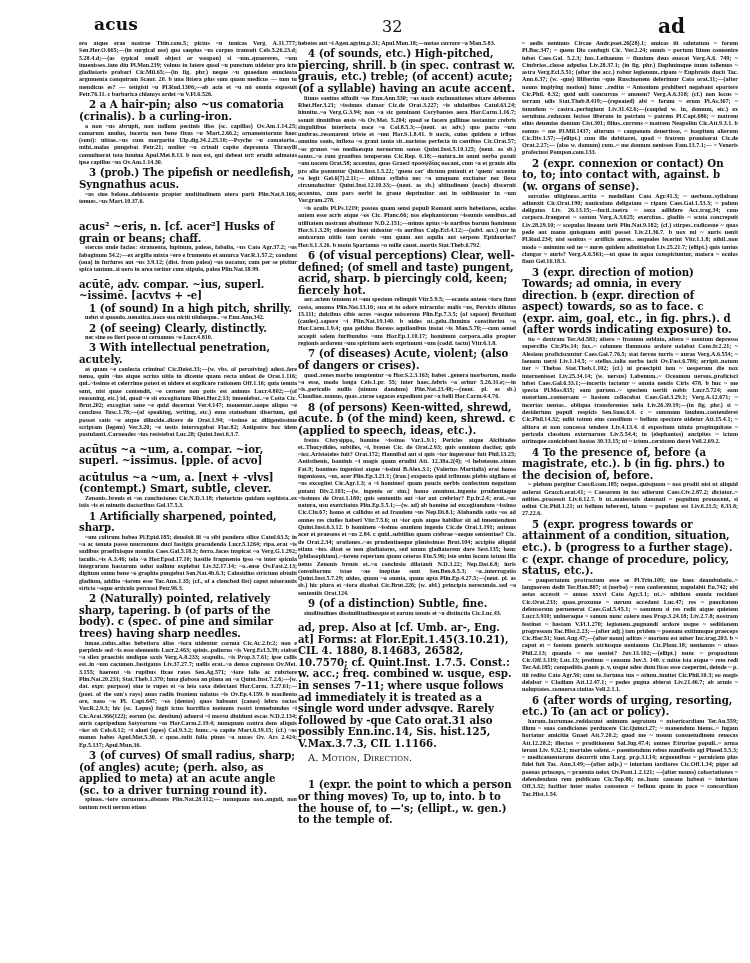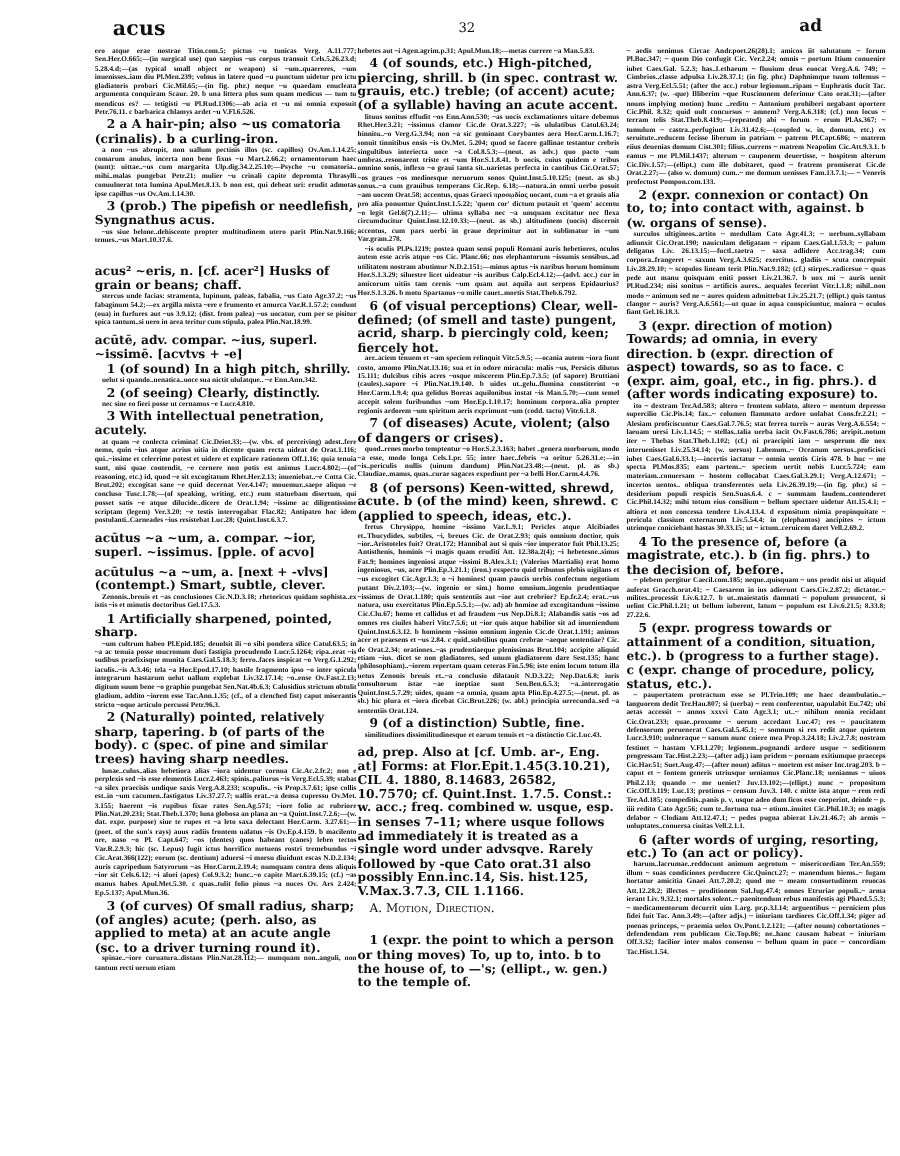--- a/index.html
+++ b/index.html
@@ -1,20 +1,20 @@
 <!DOCTYPE html>
 <html><head>
 <meta charset="utf-8">
 <style>
   html,body{margin:0;padding:0;background:#ffffff;}
   body{width:750px;height:963px;overflow:hidden;position:relative;color:#111;font-family:"DejaVu Serif","Liberation Serif",serif;}
   .header{position:absolute;top:0;left:0;width:693px;height:40px;margin-left:16px;}
   .hw-left{position:absolute;left:78px;top:14px;font-weight:bold;font-size:17px;font-family:"DejaVu Serif",serif;letter-spacing:0.2px;}
-  .pagenum{position:absolute;left:366px;top:17px;font-size:11px;}
-  .hw-right{position:absolute;right:24px;top:14px;font-weight:bold;font-size:14px;font-family:"DejaVu Serif",serif;}
+  .pagenum{position:absolute;left:366px;top:17px;font-size:16px;}
+  .hw-right{position:absolute;right:24px;top:14px;font-weight:bold;font-size:20px;font-family:"DejaVu Serif",serif;}
   .col{position:absolute;top:40px;width:218px;}
   #col1{left:79px;}
   #col2{left:298px;width:218px;}
   #col3{left:522px;width:216px;}
   .sense{font-family:"Liberation Serif",serif;font-size:9.4px;line-height:10.6px;margin:0 0 1px 0;font-weight:bold;}
   .sense .def{font-family:"DejaVu Serif",serif;font-size:10.2px;line-height:11.6px;display:block;text-indent:10px;}
   .sense .cit{display:block;text-indent:6px;text-align:justify;font-size:6.1px;line-height:7.3px;font-family:"Liberation Serif",serif;}
   .entry-head{font-family:"DejaVu Serif",serif;font-size:10.2px;line-height:11.6px;margin-top:5px;}
   .section{font-family:"DejaVu Serif",serif;font-size:10px;margin:3px 0 16px 10px;font-variant:small-caps;}
   .cit.first{text-indent:0;}

